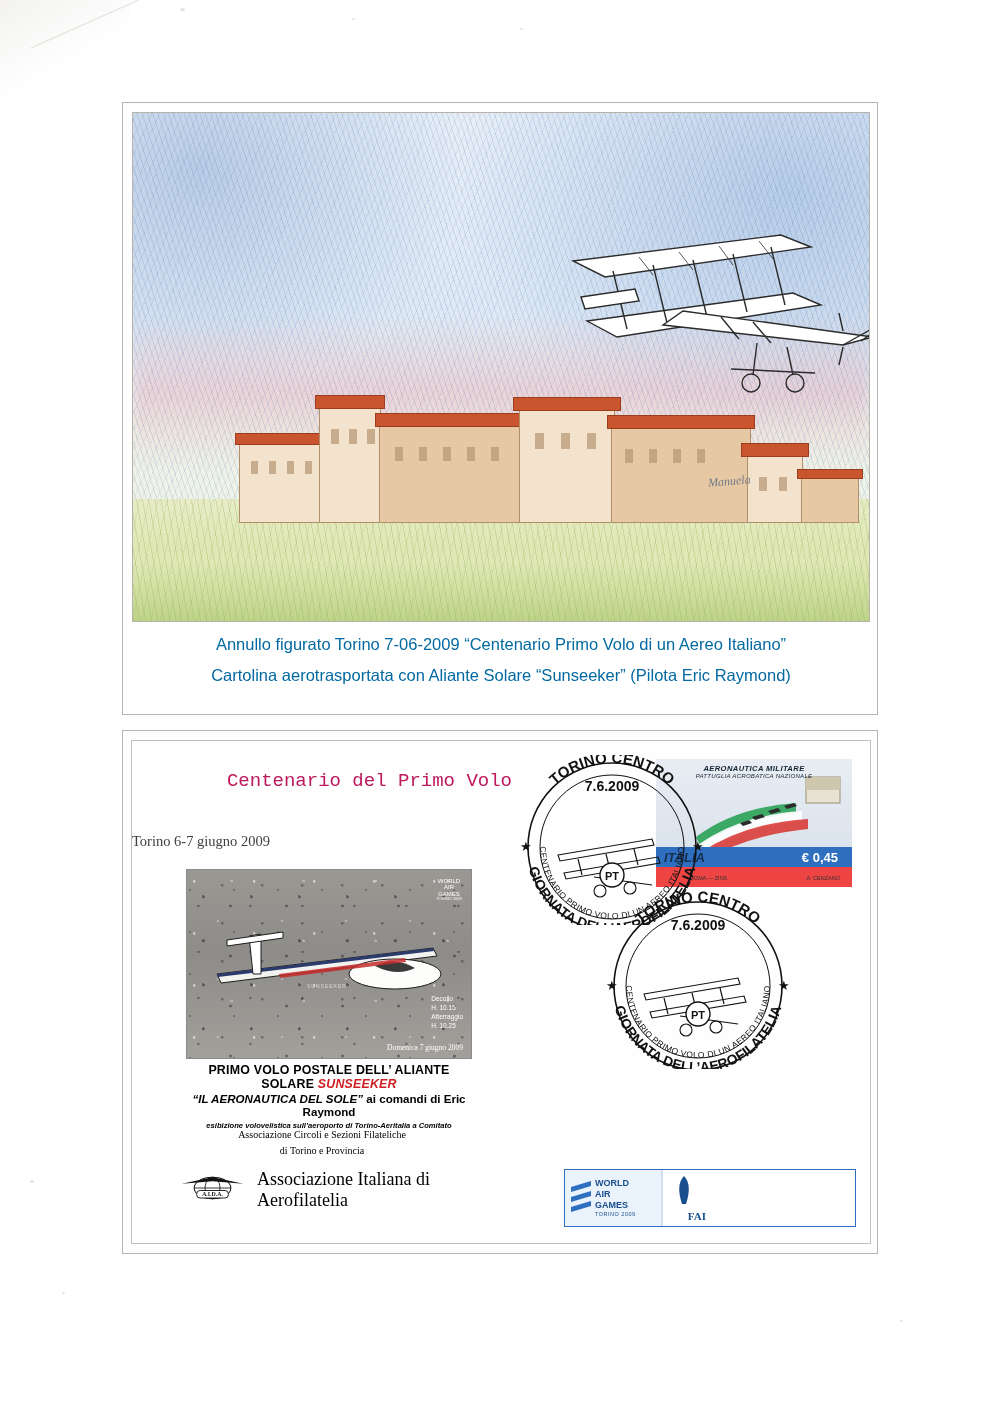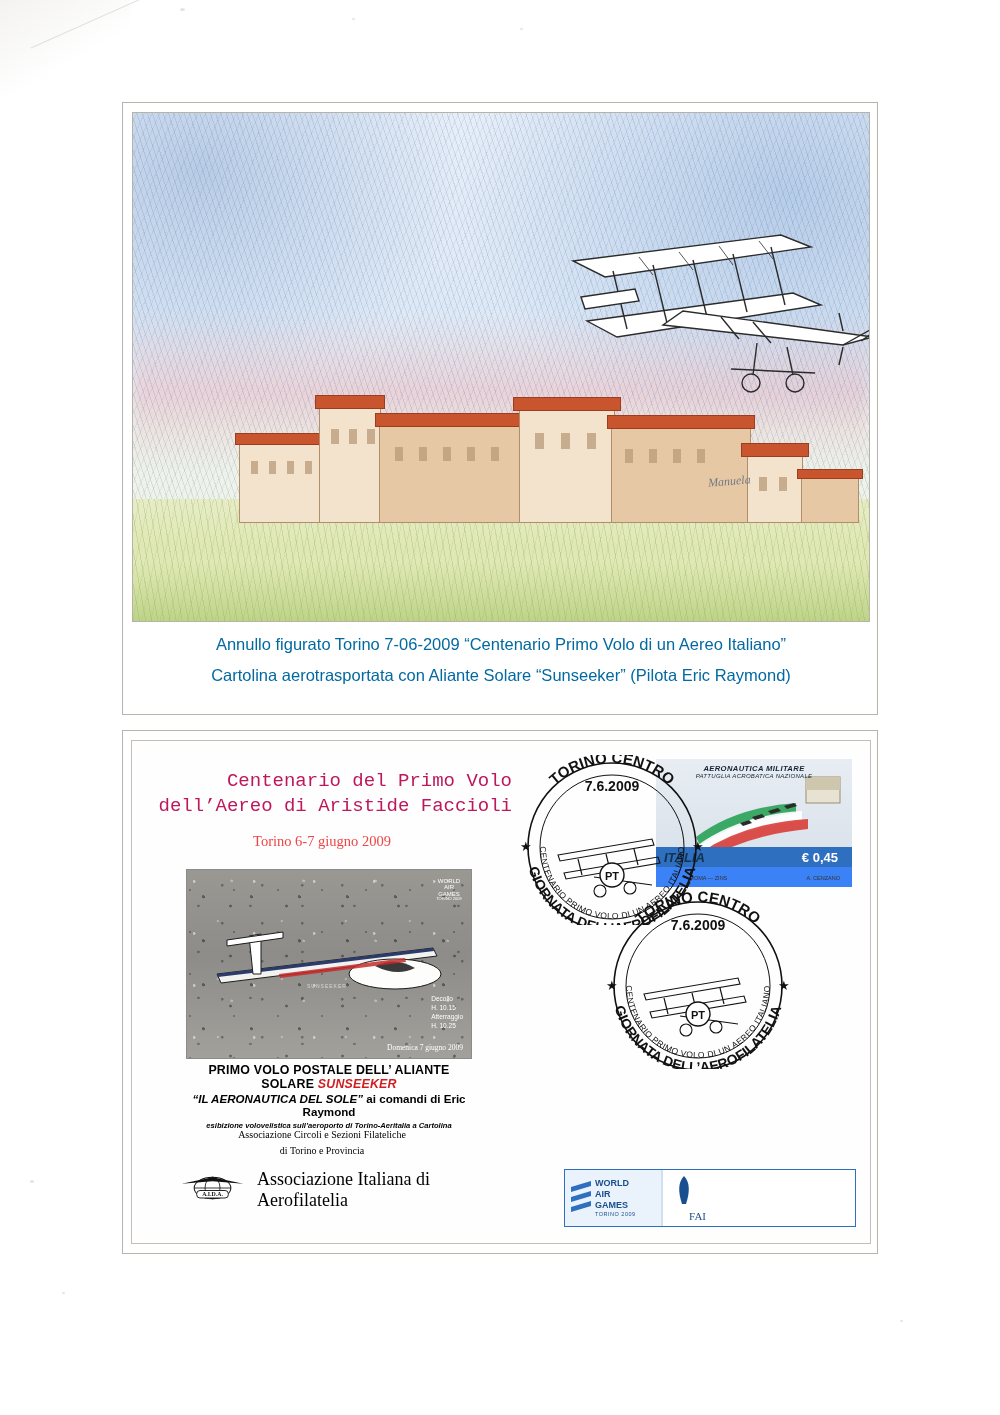--- a/index.html
+++ b/index.html
@@ -169,24 +169,23 @@
   .cov-title {
     position:absolute; left:0; width:380px; top:28px;
     text-align:right;
     font-family:Liberation Mono, monospace;
     font-size:19px;
     line-height:25px;
     color:#be185d;
   }
   .cov-date {
     position:absolute; left:0; width:380px; top:92px;
-    text-align:center;
     font-family:"Liberation Serif", serif;
     font-size:14.5px;
-    color:#ef4444;
+    color:#404040;
   }
 
   
   .photo {
     position:absolute;
     left:54px; top:128px;
     width:286px; height:190px;
     border:1px solid #8b8b8b;
     box-sizing:border-box;
     overflow:hidden;
@@ -242,21 +241,21 @@
   }
   .aida-label {
     font-family:"Liberation Serif", serif;
     font-size:18px; font-weight:normal;
   }
 
   
   .stamp {
     position:absolute; right:18px; top:18px;
     width:196px; height:128px;
-    background:#3b82f6;
+    background:#ef4444;
     box-sizing:border-box;
     overflow:hidden;
   }
   .stamp-sky {
     position:absolute; left:0; top:0; right:0; height:88px;
     background:linear-gradient(180deg,#e8edf3,#dbe3ec);
   }
   .stamp-band {
     position:absolute; left:0; right:0; bottom:20px; height:20px;
     background:#2f6fbf;
@@ -311,21 +310,21 @@
   }
   .wag-mid {
     flex:1; position:relative; padding:5px 4px 0 6px;
     color:#c8891f;
   }
   .wag-mid .l { font-size:8.2px; font-weight:bold; line-height:10.5px; }
   .wag-fai {
     width:46px; border-left:1px solid #cfe0f2; position:relative;
   }
   .wag-fai-text {
-    position:absolute; right:3px; bottom:4px; font-size:11px; font-weight:normal; color:#1a4f8f;
+    position:absolute; right:3px; bottom:4px; font-size:11px; font-weight:bold; color:#1a4f8f;
     font-family:"Liberation Serif", serif;
   }
 </style>
 </head>
 <body>
 
 <div class="scan-corner"></div>
 <div class="scan-fold"></div>
 <div class="speck" style="left:180px;top:8px;width:5px;height:3px;"></div>
 <div class="speck" style="left:352px;top:18px;width:3px;height:2px;"></div>
@@ -445,21 +444,20 @@
   </div>
 </div>
 
 <div class="bottom-panel">
   <div class="cover">
 
     <div class="cover-left">
 
       <div class="cov-title">
         <div>Centenario del Primo Volo</div>
-        <div>dell’Aereo di Aristide Faccioli</div>
       </div>
 
       <div class="cov-date">Torino 6-7 giugno 2009</div>
 
       <div class="photo">
         <div class="photo-grain"></div>
 
         <svg viewBox="0 0 286 190" width="286" height="190" style="position:absolute;left:0;top:0;">
 
           <path d="M30 104 L246 78 L250 86 L34 113 Z" fill="#f2f2f0" stroke="#1c1c1c" stroke-width="1"></path>
@@ -490,21 +488,21 @@
           <div>Atterraggio</div>
           <div>H. 10.25</div>
         </div>
 
         <div class="photo-caption">Domenica 7 giugno 2009</div>
       </div>
 
       <div class="primo-block">
         <div class="primo-l1"><span>PRIMO </span><span>VOLO</span><span> POSTALE DELL’ ALIANTE SOLARE </span><span class="red">SUNSEEKER</span></div>
         <div class="primo-l2"><span>“IL AERONAUTICA DEL SOLE”</span><span style="font-style:normal"> ai comandi di Eric Raymond</span></div>
-        <div class="primo-l3">esibizione volovelistica sull’aeroporto di Torino-Aeritalia a Cartolina</div>
+        <div class="primo-l3">esibizione volovelistica sull’aeroporto di Torino-Aeritalia a Comitato</div>
       </div>
 
       <div class="assoc">
         <div>Associazione Circoli e Sezioni Filateliche</div>
         <div>di Torino e Provincia</div>
       </div>
 
       <div class="aida-row">
         <svg width="78" height="38" viewBox="0 0 78 38">
           <ellipse cx="39" cy="19" rx="22" ry="13" fill="none" stroke="#111" stroke-width="1.2"></ellipse>

